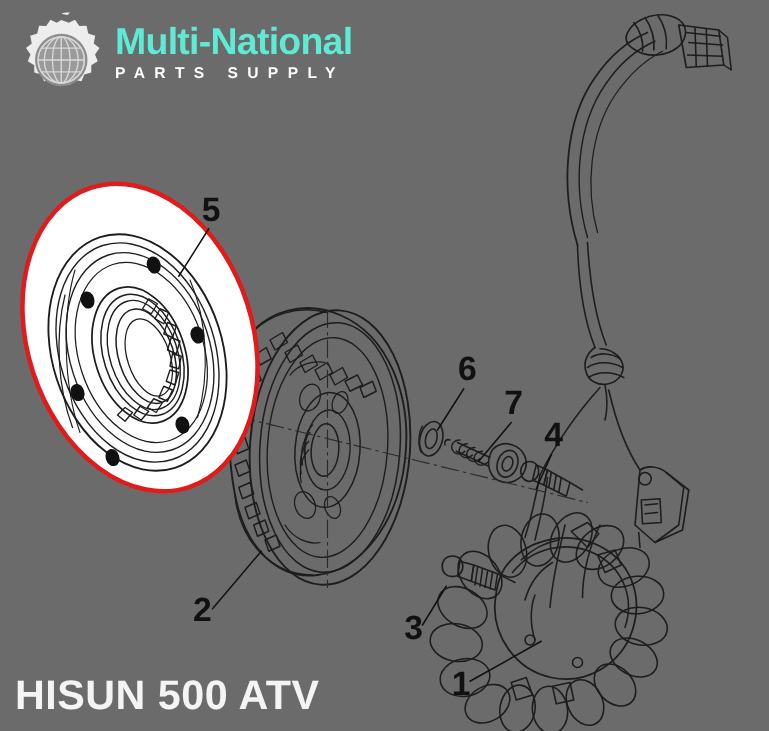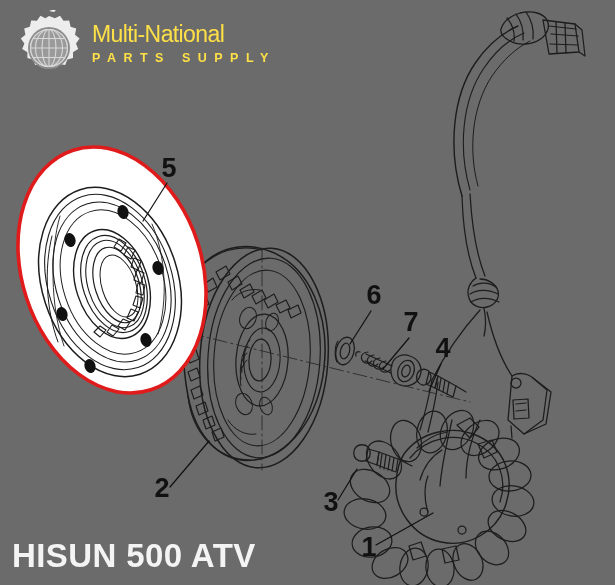--- a/index.html
+++ b/index.html
@@ -31,32 +31,32 @@
     height: 74px;
   }
   #logo-text {
     position: absolute;
     left: 84px;
     top: 12px;
     width: 215px;
   }
   #brand-name {
     display: block;
-    font-size: 23px;
-    font-weight: normal;
-    color: #fde047;
+    font-size: 30px;
+    font-weight: bold;
+    color: #5eead4;
     letter-spacing: -0.6px;
     line-height: 32px;
     white-space: nowrap;
   }
   #brand-sub {
     display: block;
     font-size: 12.5px;
     font-weight: bold;
-    color: #fde047;
+    color: #ffffff;
     letter-spacing: 7.5px;
     line-height: 16px;
     white-space: nowrap;
   }
   
   #caption {
     position: absolute;
     left: 12px;
     bottom: 10px;
     font-size: 33px;

